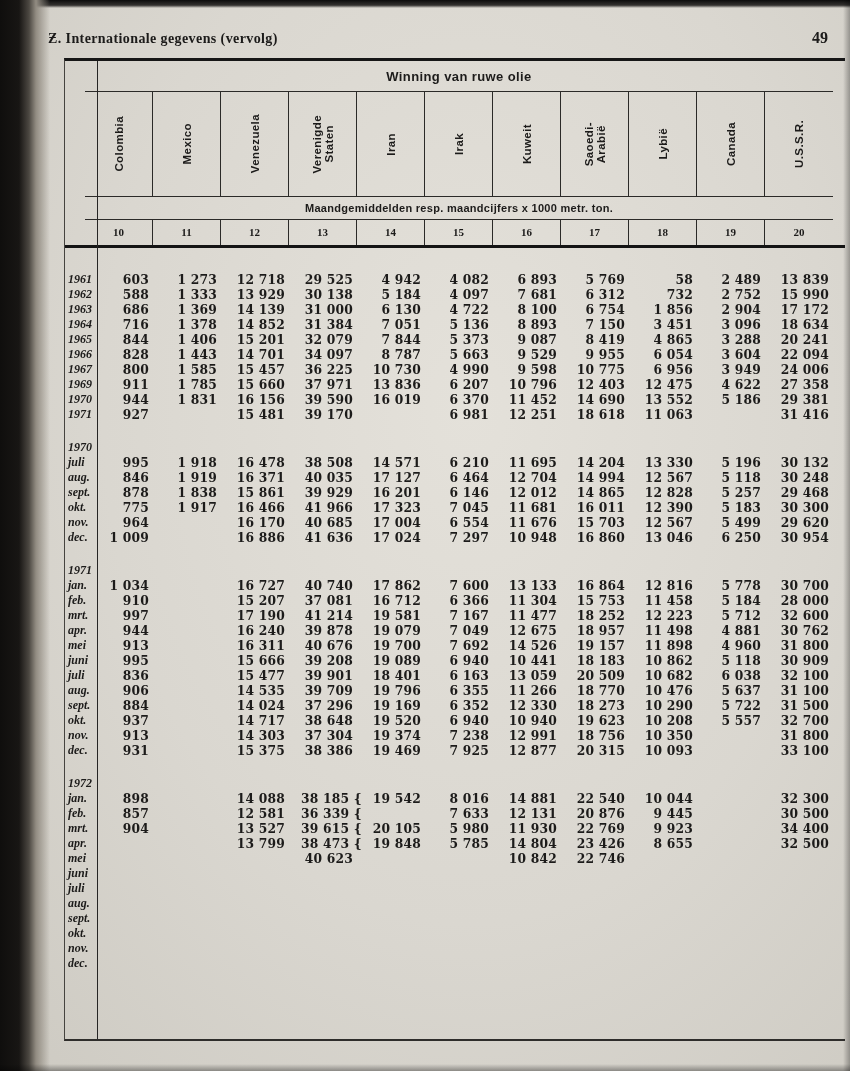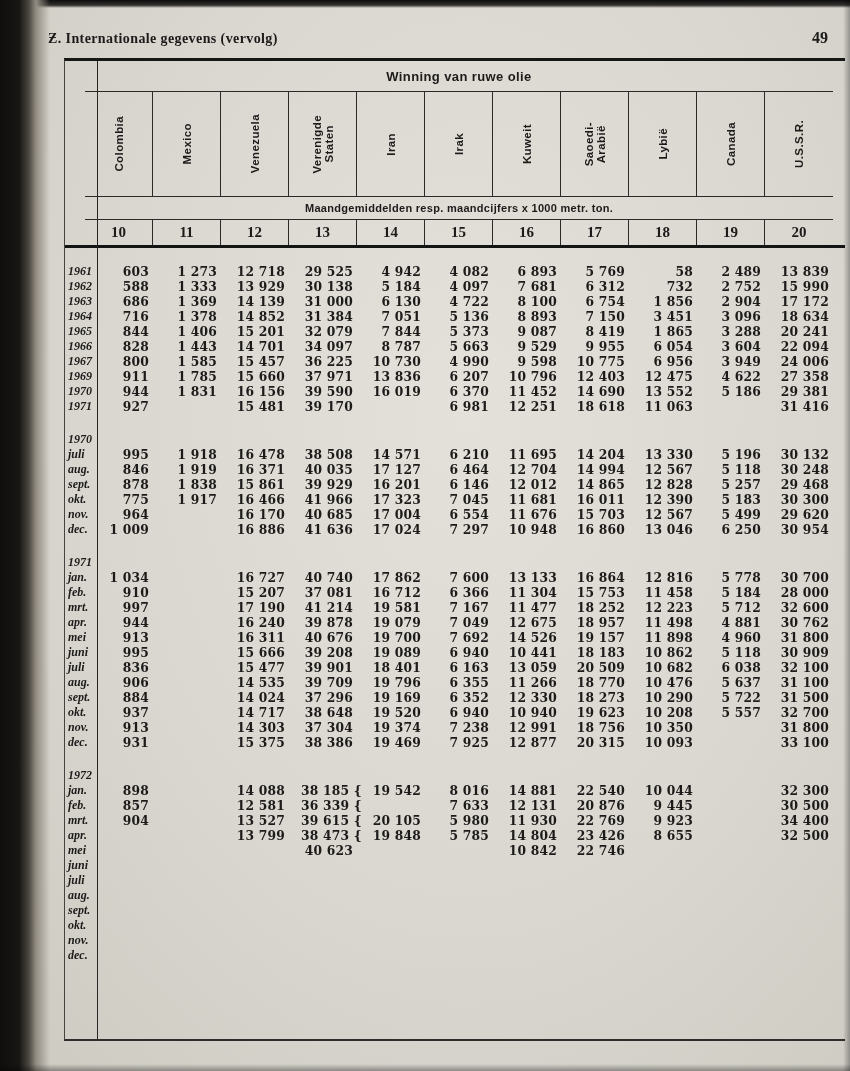--- a/index.html
+++ b/index.html
@@ -41,26 +41,26 @@
   .rot-cell:last-child { border-right:none; }
   .rot { writing-mode:vertical-rl; transform:rotate(180deg); white-space:pre-line; text-align:center;
          font-family:"Liberation Sans", sans-serif; font-weight:bold; font-size:11.5px; letter-spacing:0.4px; line-height:12px; }
   .subtitle-row {
     height:22px; display:flex; align-items:center; justify-content:center;
     border-bottom:1px solid #2b2a28;
     font-family:"Liberation Sans", sans-serif; font-weight:bold; font-size:11px; letter-spacing:0.3px;
   }
   .num-row { height:25px; display:flex; }
   .num { width:68px; box-sizing:border-box; text-align:center; line-height:25px;
-         font-weight:bold; font-size:15px; border-right:1px solid #2b2a28; }
+         font-weight:bold; font-size:11px; border-right:1px solid #2b2a28; }
   .num:last-child { border-right:none; }
 
   .thick-rule { height:3px; background:#141414; }
 
-  .data-area { padding-top:16px; }
+  .data-area { padding-top:24px; }
   .section.gap { margin-top:18px; }
   .row { display:flex; height:15px; line-height:15px; }
   .lbl { width:32px; box-sizing:border-box; padding-left:3px;
          font-style:italic; font-weight:bold; font-size:12px; white-space:nowrap; }
   .val { width:68px; box-sizing:border-box; text-align:right; padding-right:16px;
          font-weight:bold; font-size:12.3px; letter-spacing:0.2px;
          font-family:"DejaVu Serif","Liberation Serif",serif; white-space:nowrap; }
 </style>
 </head>
 <body>
@@ -198,21 +198,21 @@
           <div class="row">
             <div class="lbl">1965</div>
             <div class="val">844</div>
             <div class="val">1 406</div>
             <div class="val">15 201</div>
             <div class="val">32 079</div>
             <div class="val">7 844</div>
             <div class="val">5 373</div>
             <div class="val">9 087</div>
             <div class="val">8 419</div>
-            <div class="val">1 865</div>
+            <div class="val">4 865</div>
             <div class="val">3 288</div>
             <div class="val">20 241</div>
           </div>
           <div class="row">
             <div class="lbl">1966</div>
             <div class="val">828</div>
             <div class="val">1 443</div>
             <div class="val">14 701</div>
             <div class="val">34 097</div>
             <div class="val">8 787</div>

